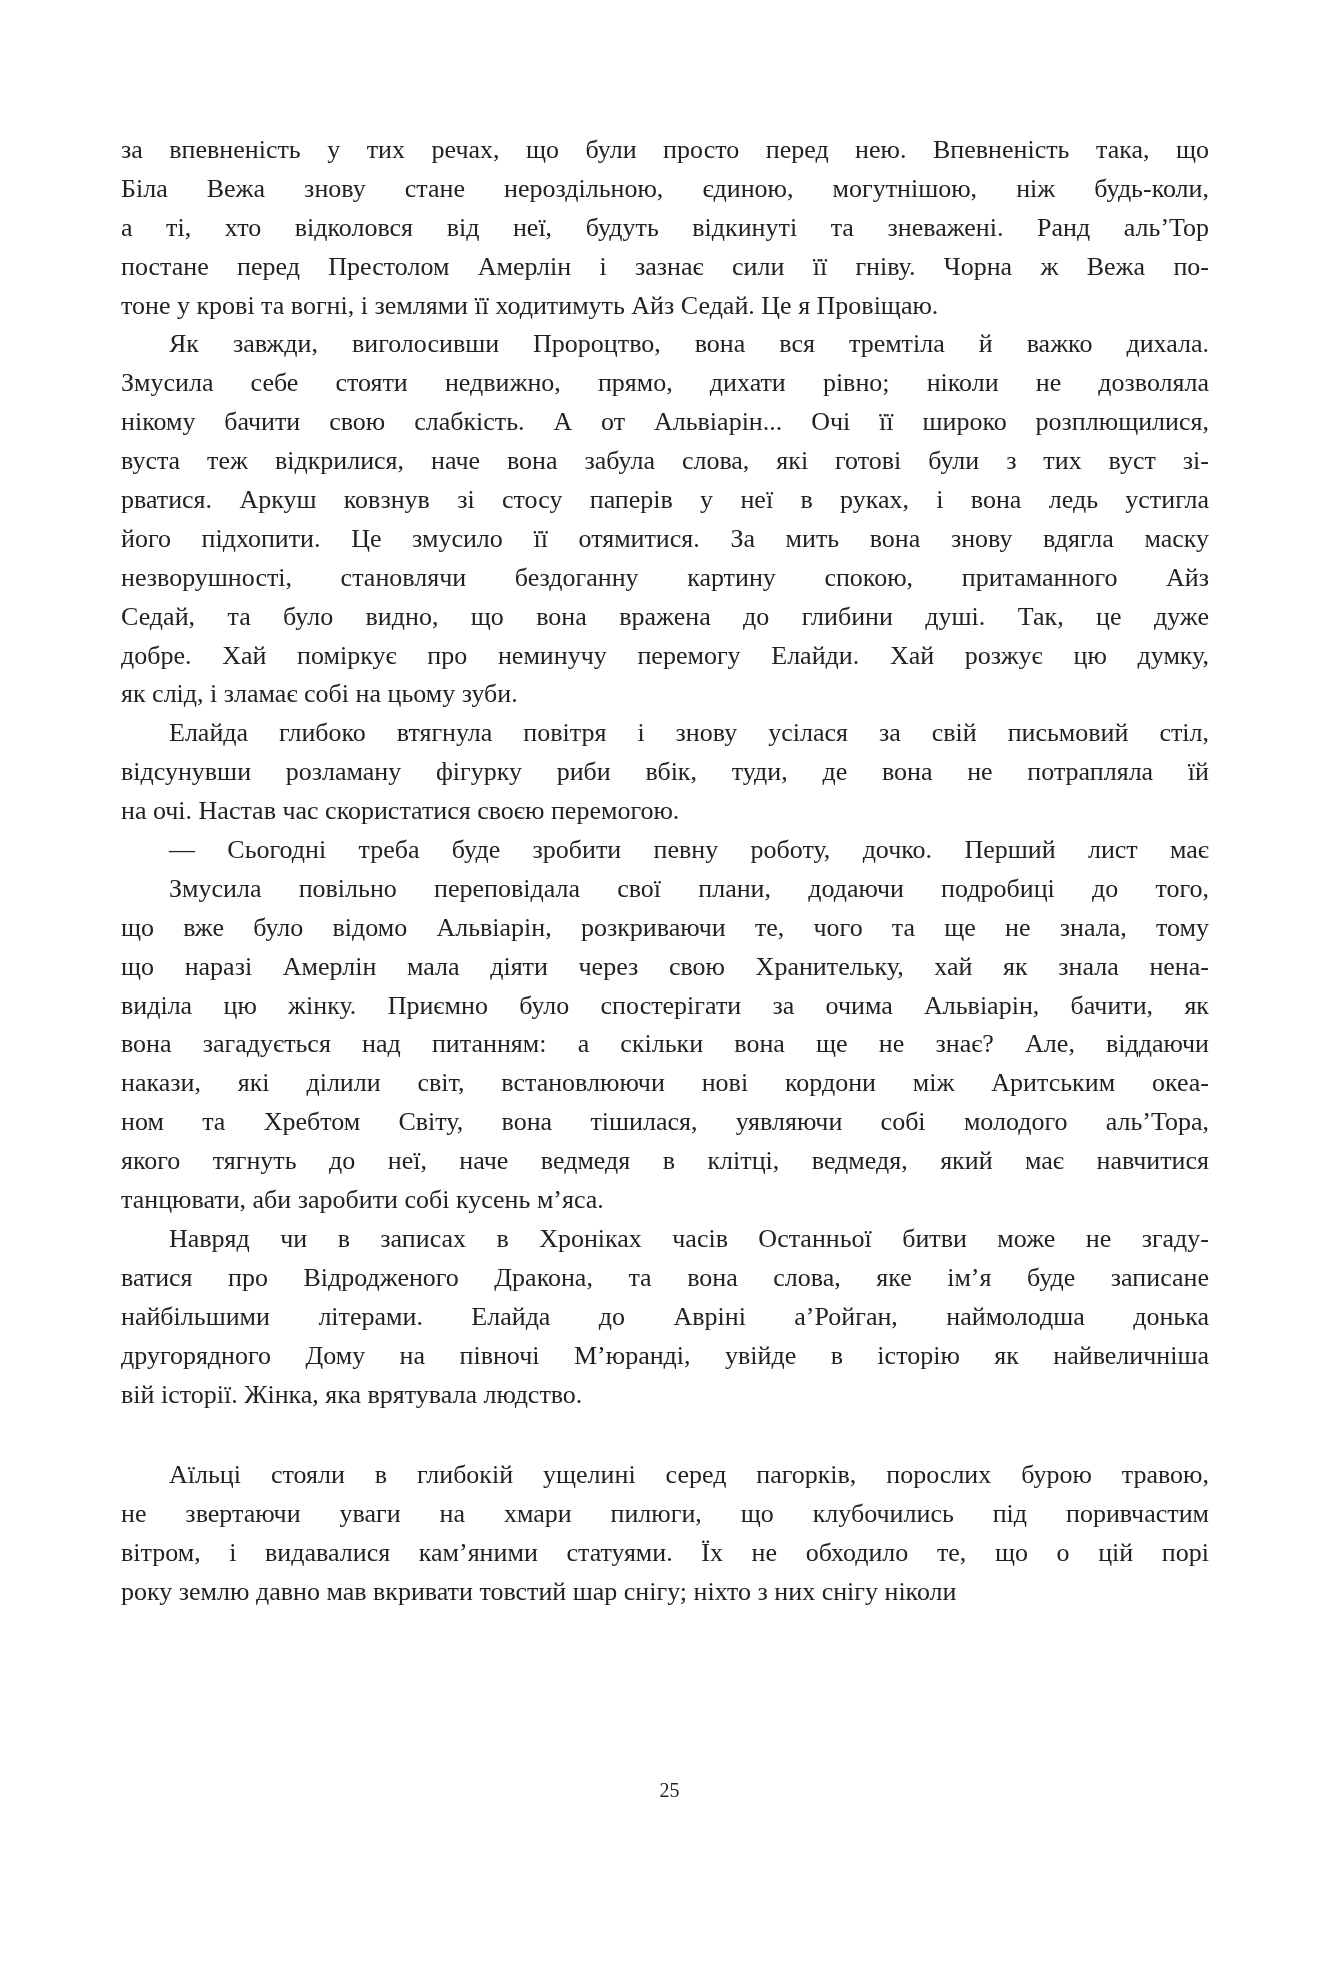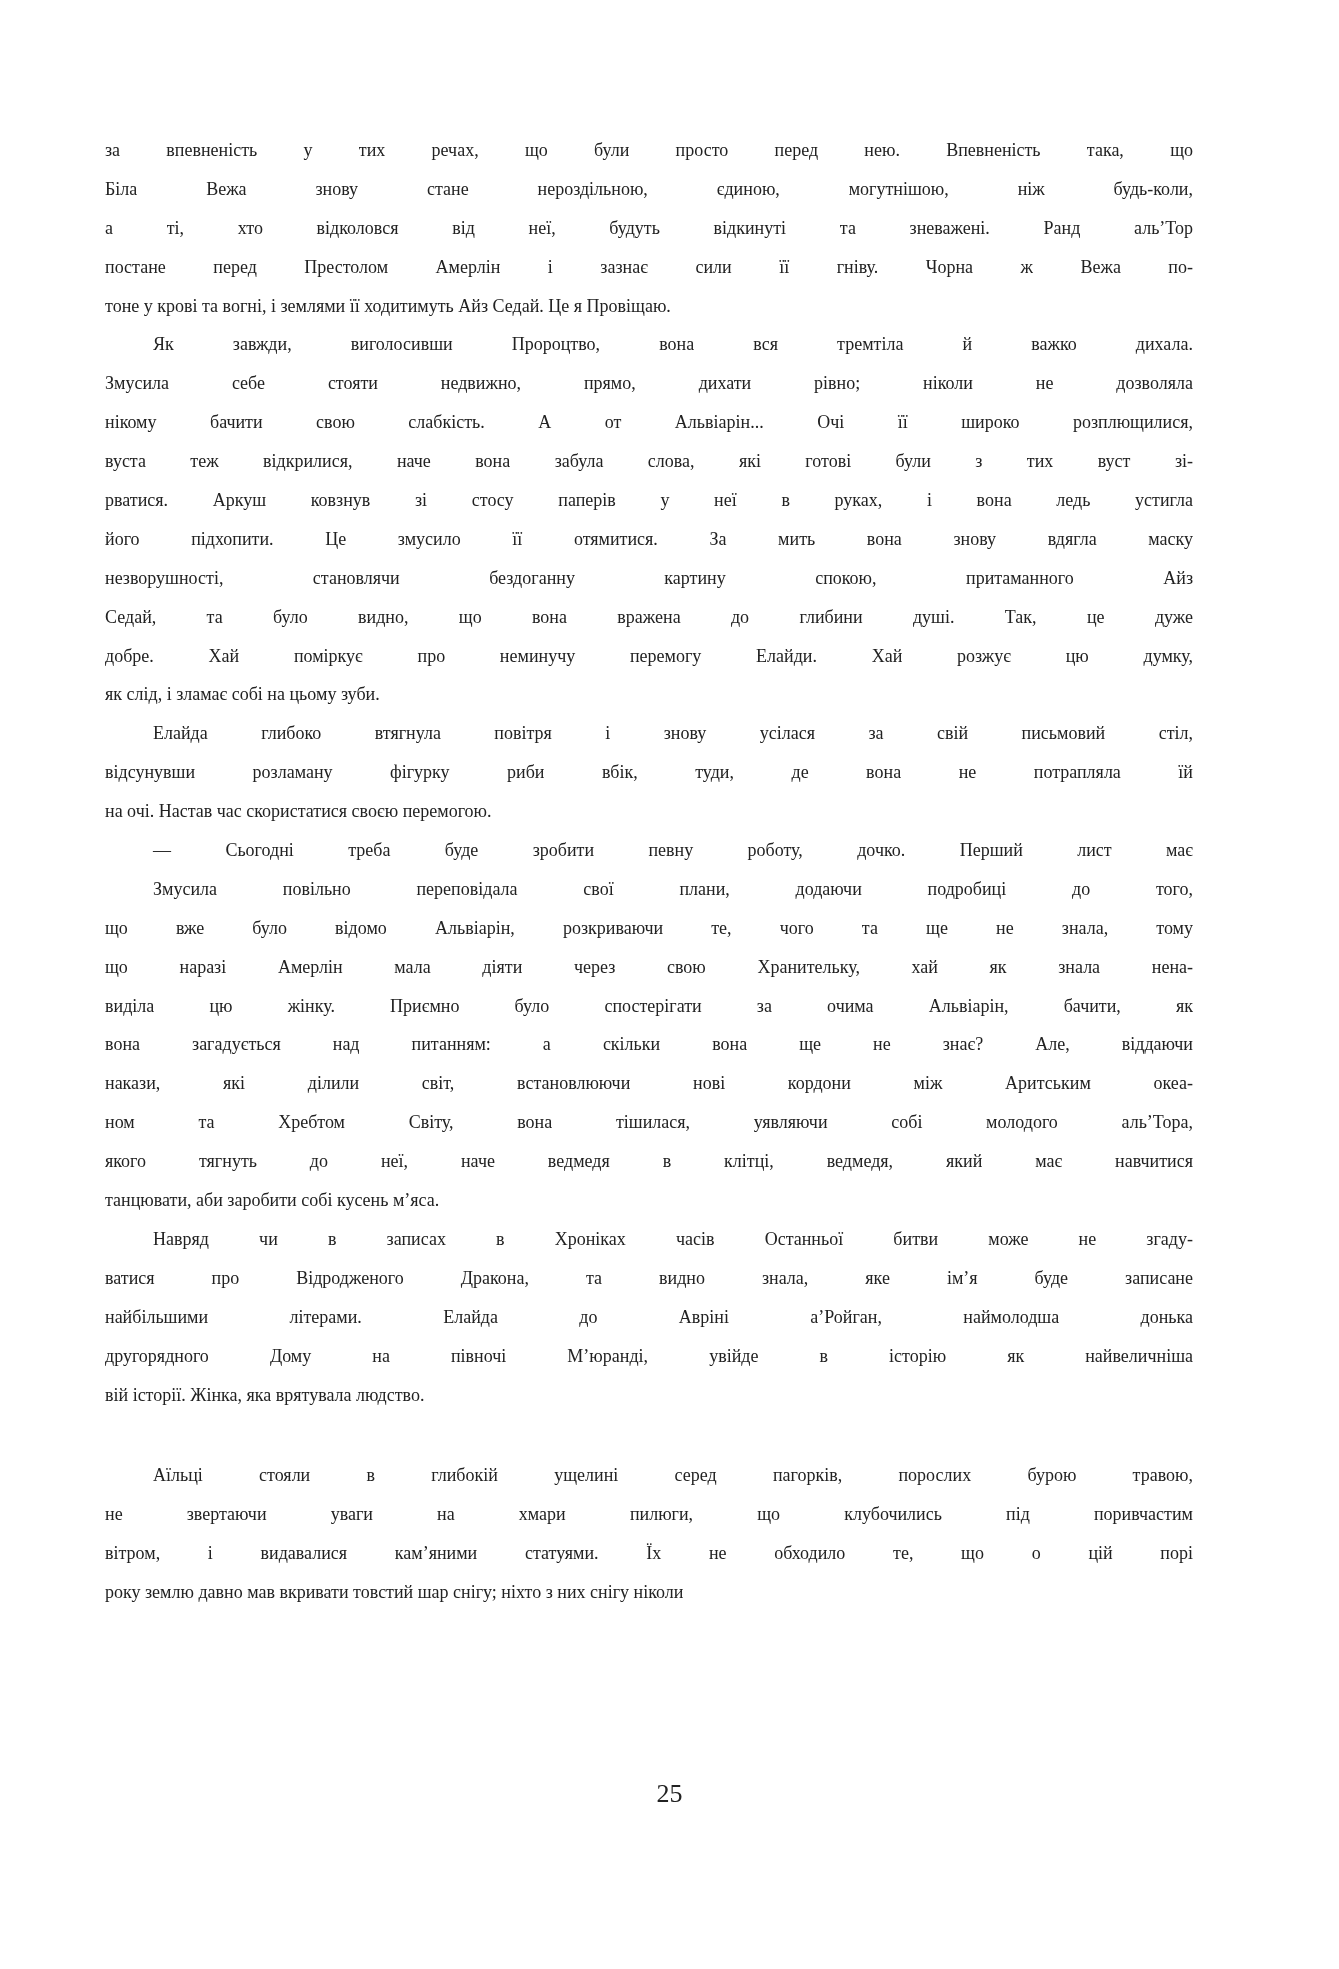--- a/index.html
+++ b/index.html
@@ -1,33 +1,33 @@
 <!DOCTYPE html>
 <html><head>
 <meta charset="utf-8">
 <style>
   html, body { margin: 0; padding: 0; background: #ffffff; }
   body { width: 1339px; height: 1969px; position: relative; overflow: hidden; }
   .page {
-    position: absolute; left: 105px; top: 131px; width: 1088px;
+    position: absolute; left: 121px; top: 131px; width: 1088px;
     font-family: "Liberation Serif", "DejaVu Serif", serif;
-    font-size: 18px; color: #222222;
+    font-size: 26px; color: #222222;
   }
   .para { margin: 0; }
   .line {
     display: block; height: 38.9px; line-height: 38.9px;
     text-align: justify; text-align-last: justify; white-space: nowrap;
   }
   .line.last { text-align-last: left; }
   .line.indent { padding-left: 48px; }
   .section-gap { height: 42px; }
   .page-number {
     position: absolute; left: 0; width: 1339px; top: 1779px; text-align: center;
     font-family: "Liberation Serif", "DejaVu Serif", serif;
-    font-size: 26px; color: #222222;
+    font-size: 20px; color: #222222;
   }
 </style>
 </head>
 <body>
 
 <div class="page">
   <div id="section1">
       <div class="para">
         <span class="line">за впевненість у тих речах, що були просто перед нею. Впевненість така, що</span>
         <span class="line">Біла Вежа знову стане нероздільною, єдиною, могутнішою, ніж будь-коли,</span>
@@ -61,21 +61,21 @@
         <span class="line">що наразі Амерлін мала діяти через свою Хранительку, хай як знала нена-</span>
         <span class="line">виділа цю жінку. Приємно було спостерігати за очима Альвіарін, бачити, як</span>
         <span class="line">вона загадується над питанням: а скільки вона ще не знає? Але, віддаючи</span>
         <span class="line">накази, які ділили світ, встановлюючи нові кордони між Аритським океа-</span>
         <span class="line">ном та Хребтом Світу, вона тішилася, уявляючи собі молодого аль’Тора,</span>
         <span class="line">якого тягнуть до неї, наче ведмедя в клітці, ведмедя, який має навчитися</span>
         <span class="line last">танцювати, аби заробити собі кусень м’яса.</span>
       </div>
       <div class="para">
         <span class="line indent">Навряд чи в записах в Хроніках часів Останньої битви може не згаду-</span>
-        <span class="line">ватися про Відродженого Дракона, та видно знала, яке ім’я буде записане</span>
+        <span class="line">ватися про Відродженого Дракона, та вона слова, яке ім’я буде записане</span>
         <span class="line">найбільшими літерами. Елайда до Авріні а’Ройган, наймолодша донька</span>
         <span class="line">другорядного Дому на півночі М’юранді, увійде в історію як найвеличніша</span>
         <span class="line last">вій історії. Жінка, яка врятувала людство.</span>
       </div>
     </div>
   <div class="section-gap"></div>
   <div id="section2">
       <div class="para">
         <span class="line indent">Аїльці стояли в глибокій ущелині серед пагорків, порослих бурою травою,</span>
         <span class="line">не звертаючи уваги на хмари пилюги, що клубочились під поривчастим</span>

